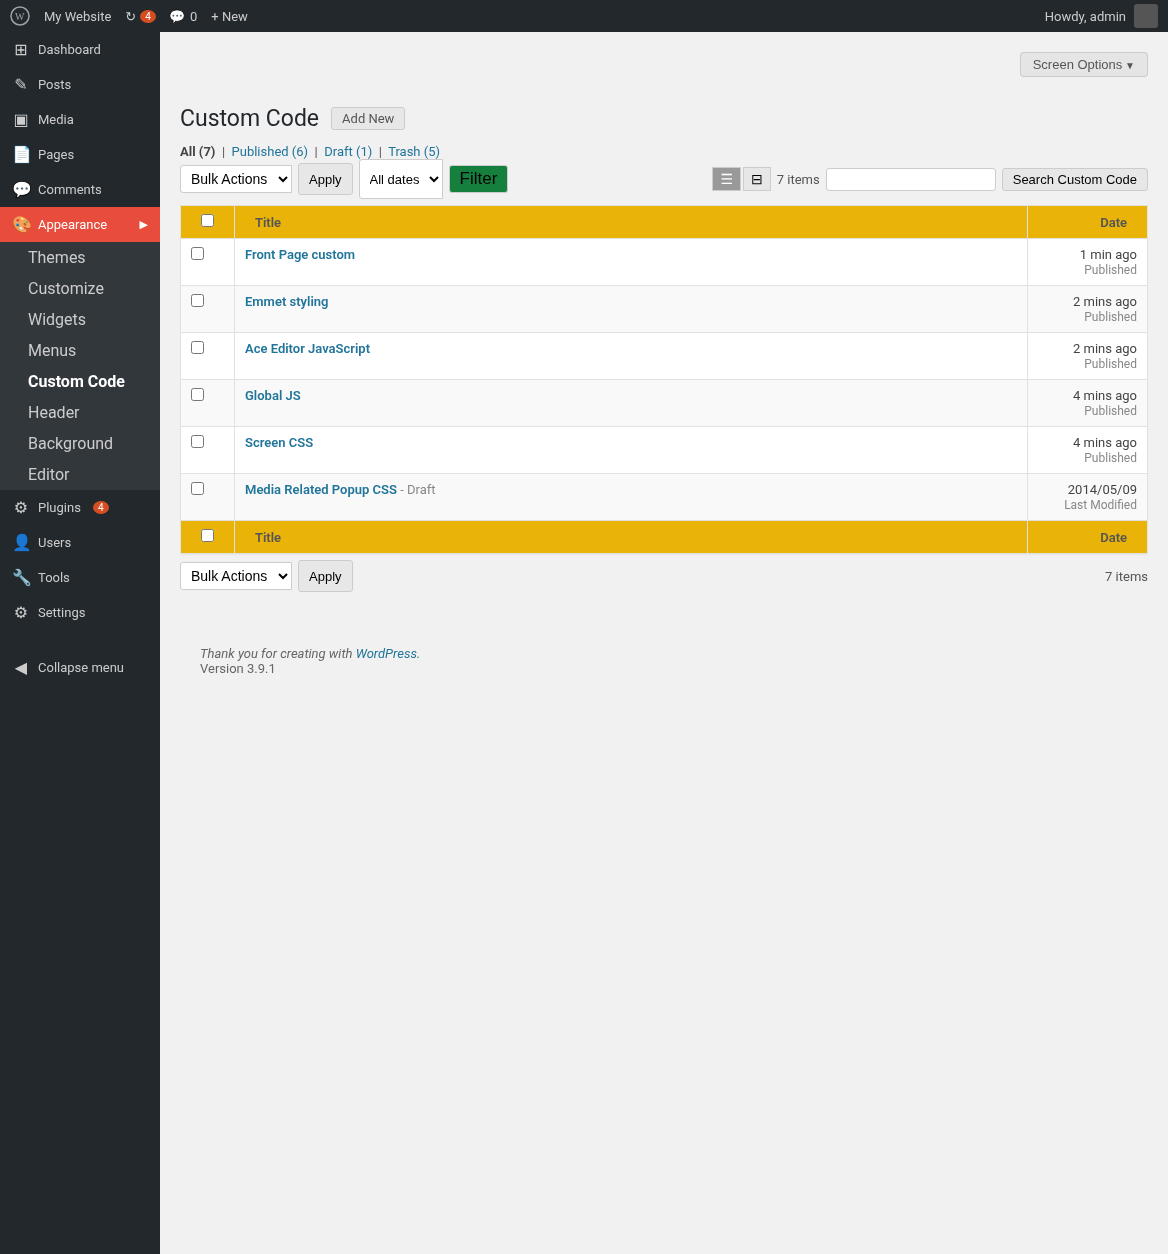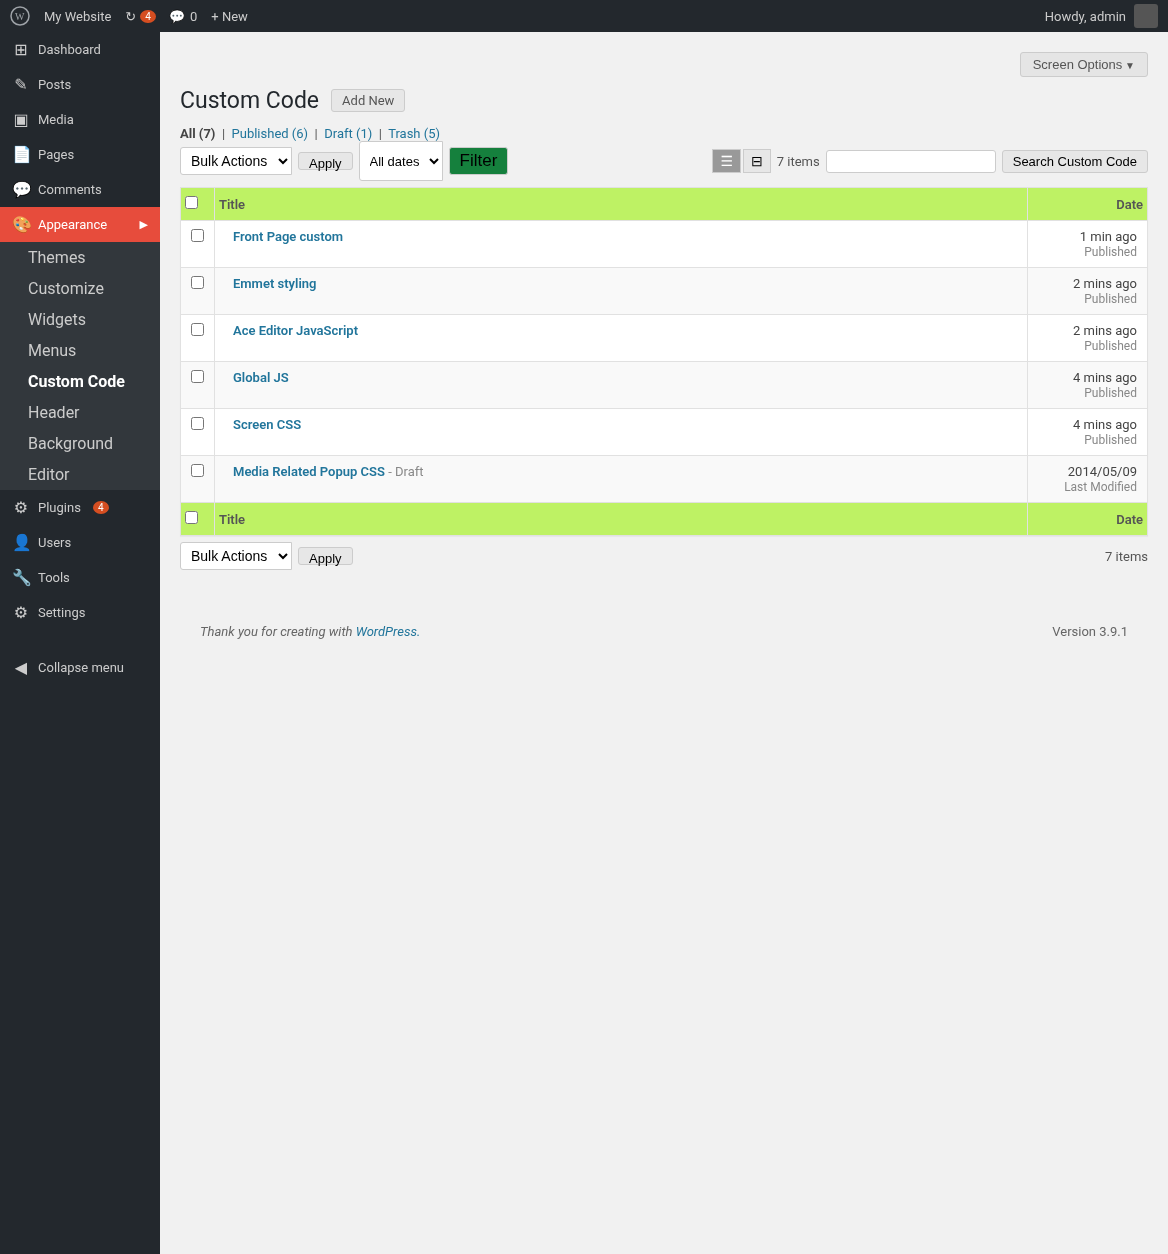--- a/index.html
+++ b/index.html
@@ -48,21 +48,21 @@
 
     
     #main-content {
       flex: 1;
       padding: 20px 20px 0 20px;
       background: #f1f1f1;
     }
 
     
     .screen-options-bar {
-      display: flex; justify-content: flex-end; margin-bottom: 10px;
+      display: flex; justify-content: flex-end; margin-bottom: 28px;
     }
     .screen-options-btn {
       background: #e5e5e5;
       border: 1px solid #ccc;
       border-radius: 3px;
       padding: 4px 12px;
       font-size: 13px;
       cursor: pointer;
       color: #555;
     }
@@ -102,21 +102,21 @@
       background: #fff;
       height: 28px;
     }
     .apply-btn {
       border: 1px solid #ccc;
       border-radius: 3px;
       padding: 3px 10px;
       font-size: 13px;
       background: #e7e7e7;
       cursor: pointer;
-      height: 18px;
+      height: 32px;
     }
     .dates-select {
       border: 1px solid #ccc;
       border-radius: 3px 0 0 3px;
       padding: 3px 6px;
       font-size: 13px;
       background: #fff;
       height: 40px;
     }
     .filter-btn {
@@ -149,57 +149,58 @@
     }
 
     
     .wp-list-table {
       width: 100%;
       border-collapse: collapse;
       background: #fff;
       box-shadow: 0 1px 1px rgba(0,0,0,.04);
     }
     .wp-list-table th {
-      background: #bef264;
+      background: #eab308;
       border: 1px solid #e1e1e1;
-      padding: 8px 4px;
+      padding: 8px 20px;
       font-size: 13px;
       font-weight: 600;
       color: #555;
       text-align: left;
     }
     .wp-list-table td {
       border: 1px solid #e1e1e1;
       padding: 8px 10px;
       vertical-align: top;
       font-size: 13px;
     }
     .wp-list-table tr:nth-child(even) td { background: #f9f9f9; }
     .wp-list-table .check-col { width: 30px; }
     .wp-list-table .date-col { width: 120px; text-align: right; }
-    .post-title-link { color: #21759b; text-decoration: none; font-weight: 600; margin-left: 8px; }
+    .post-title-link { color: #21759b; text-decoration: none; font-weight: 600; }
     .draft-label { color: #888; font-weight: normal; }
     .date-main { font-size: 13px; color: #444; }
     .date-sub { font-size: 12px; color: #888; }
 
     
     .bottom-toolbar {
       display: flex; align-items: center; gap: 6px; margin-top: 6px; justify-content: space-between;
     }
     .bottom-toolbar-left { display: flex; align-items: center; gap: 6px; }
     .bottom-toolbar-right { font-size: 13px; color: #555; }
 
     
     #footer {
       margin-top: 40px;
       padding: 14px 20px;
       display: flex;
       justify-content: space-between;
       font-size: 13px;
       color: #666;
+      flex-direction: column;
     }
     #footer a { color: #21759b; text-decoration: none; }
   </style>
 </head>
 <body>
 
 <div id="wpadminbar">
   <div class="adminbar-left">
     <div class="adminbar-item">
       <svg class="wp-logo" viewBox="0 0 20 20" xmlns="http://www.w3.org/2000/svg">

